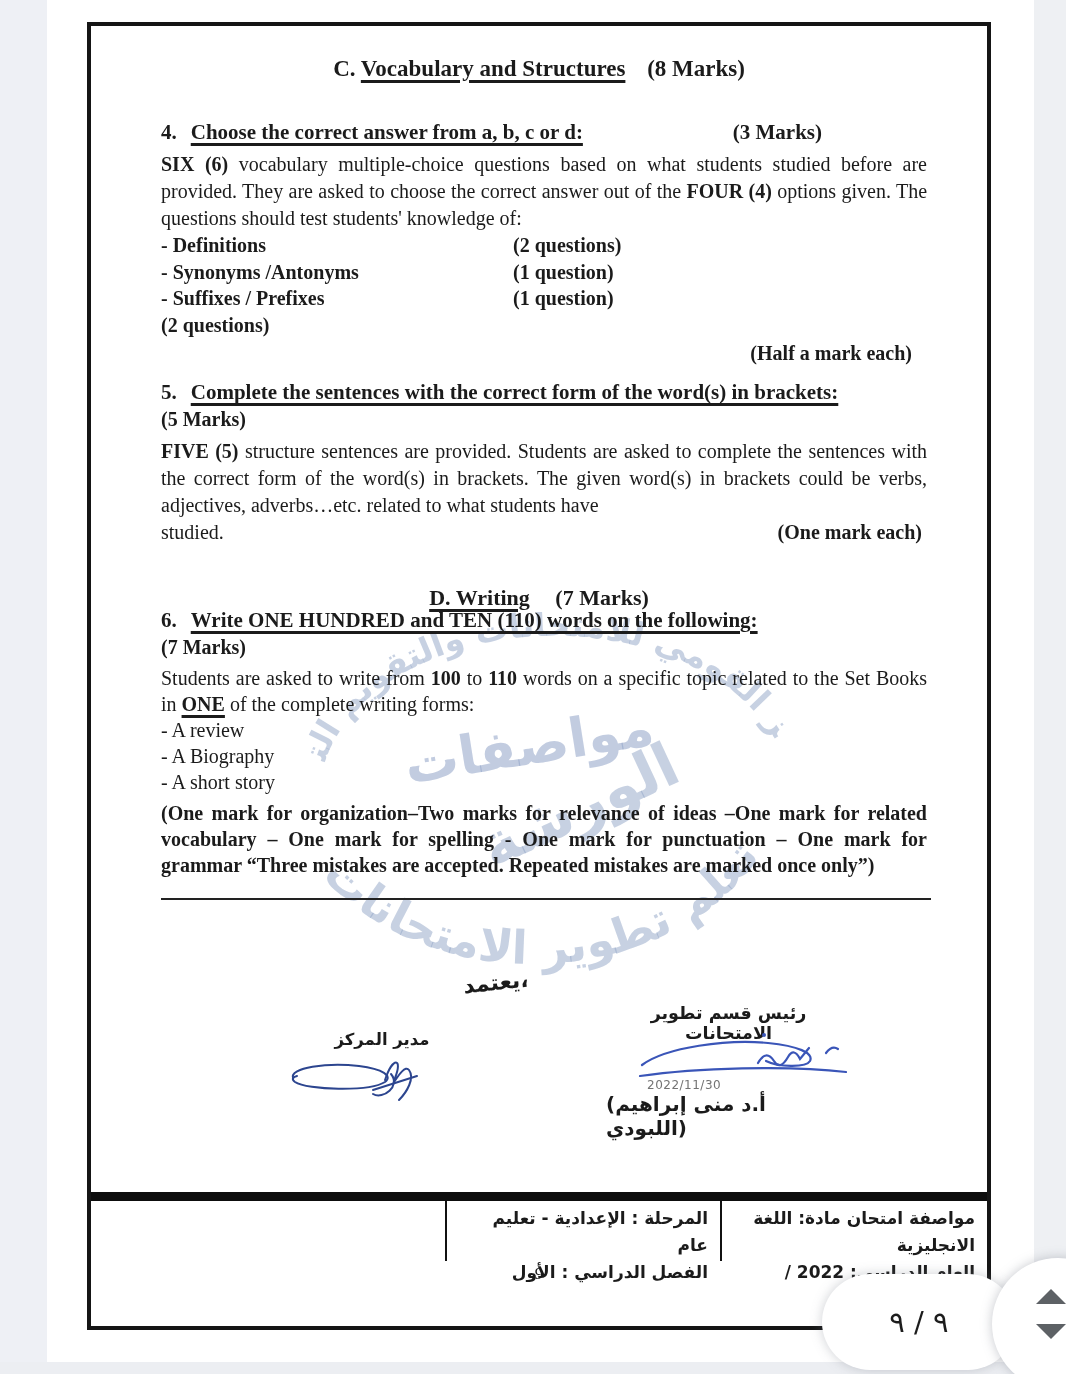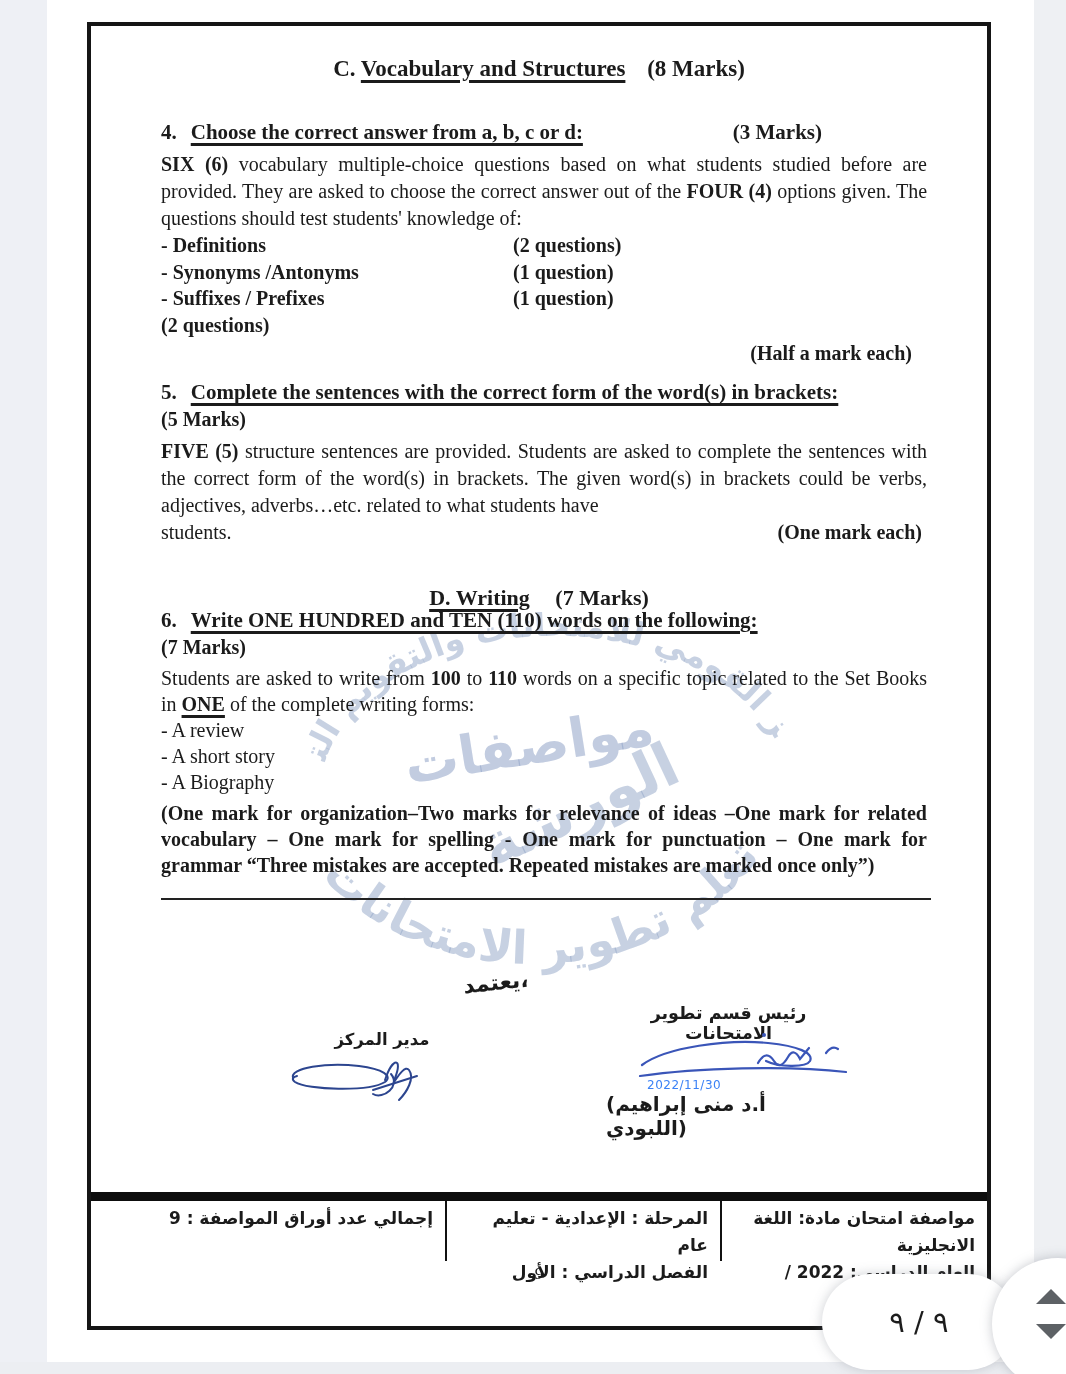--- a/index.html
+++ b/index.html
@@ -45,21 +45,21 @@
 
   .sec-dw{top:532px;left:0;width:100%;text-align:center;font-size:22px;font-weight:bold;margin-top:27px;}
   .sec-dw .marks{margin-left:20px;}
 
   .hr-line{top:872px;left:70px;width:770px;border-top:2.5px solid #222;}
 
   .ar{font-family:"DejaVu Sans",sans-serif;}
   .approve{top:944px;left:372px;font-size:22px;font-weight:bold;transform:rotate(-6deg);}
   .sig-right-title{top:977px;left:525px;width:225px;text-align:center;font-weight:bold;font-size:17.5px;}
   .sig-right-svg{top:1005px;left:545px;width:215px;height:70px;}
-  .sig-date{top:1052px;left:556px;font-size:12px;color:#3b82f6;font-family:"DejaVu Sans",sans-serif;letter-spacing:.5px;}
+  .sig-date{top:1052px;left:556px;font-size:12px;color:#737373;font-family:"DejaVu Sans",sans-serif;letter-spacing:.5px;}
   .sig-right-name{top:1066px;left:515px;width:235px;text-align:left;font-weight:bold;font-size:20px;}
   .sig-left-title{top:1004px;left:216px;width:150px;text-align:center;font-weight:bold;font-size:16.5px;}
   .sig-left-svg{top:1018px;left:192px;width:165px;height:60px;}
   .sig-left-name{top:1066px;left:180px;width:210px;text-align:center;font-weight:bold;font-size:19px;}
 
   .ftable{
     top:1166px;left:0;width:896px;border-top:9px solid #0d0d0d;
     display:flex;direction:rtl;font-family:"DejaVu Sans",sans-serif;
     font-weight:bold;font-size:17px;line-height:27px;
   }
@@ -142,41 +142,41 @@
   </div>
 
   <div class="sec sec-q5">
     <div class="hrow">
       <span class="hnum">5.</span>
       <span class="u">Complete the sentences with the correct form of the word(s) in brackets:</span>
     </div>
     <div class="marksline" style="padding-right:27px;">(5 Marks)</div>
     <div class="para"><span class="b">FIVE (5)</span><span> structure sentences are provided. Students are asked to complete the sentences with the correct form of the word(s) in brackets. The given word(s) in brackets could be verbs, adjectives, adverbs…etc. related to what students have</span></div>
     <div class="lastline" style="padding-right:5px;">
-      <span>students.</span>
+      <span>studied.</span>
       <span class="b">(One mark each)</span>
     </div>
   </div>
 
   <div class="sec-dw">
     <span class="u">D. Writing</span>
     <span class="marks">(7 Marks)</span>
   </div>
 
   <div class="sec sec-q6">
     <div class="hrow">
       <span class="hnum">6.</span>
       <span class="u">Write ONE HUNDRED and TEN (110) words on the following:</span>
     </div>
     <div class="marksline" style="padding-right:6px;line-height:26px;">(7 Marks)</div>
     <div class="para"><span>Students are asked to write from </span><span class="b">100</span><span> to </span><span class="b">110</span><span> words on a specific topic related to the Set Books in </span><span class="b u">ONE</span><span> of the complete writing forms:</span></div>
     <div>
       <div>- A review</div>
+      <div>- A Biography</div>
       <div>- A short story</div>
-      <div>- A Biography</div>
     </div>
     <div class="para b">(One mark for organization–Two marks for relevance of ideas –One mark for related vocabulary – One mark for spelling - One mark for punctuation – One mark for grammar “Three mistakes are accepted. Repeated mistakes are marked once only”)</div>
   </div>
 
   <div class="hr-line"></div>
 
   <div class="approve ar">يعتمد،</div>
 
   <div class="sig-right-title ar">رئيس قسم تطوير الامتحانات</div>
   <svg class="sig-right-svg" viewBox="0 0 215 70">
@@ -203,23 +203,20 @@
 
   <div class="ftable">
     <div class="fcell c1">
       <div>مواصفة امتحان مادة: اللغة الانجليزية</div>
       <div>العام الدراسي:  2022 / 2023</div>
     </div>
     <div class="fcell c2">
       <div>المرحلة :   الإعدادية  - تعليم عام</div>
       <div>الفصل الدراسي :  الأول</div>
     </div>
-    <div class="fcell c3">
-      <div>إجمالي عدد أوراق المواصفة : 9</div>
-    </div>
   </div>
 
   <div class="page9">9</div>
 </div>
 
 <div class="pill">
   <span>٩ / ٩</span>
 </div>
 <div class="scrollwidget">
   <div class="tri tri-up"></div>

